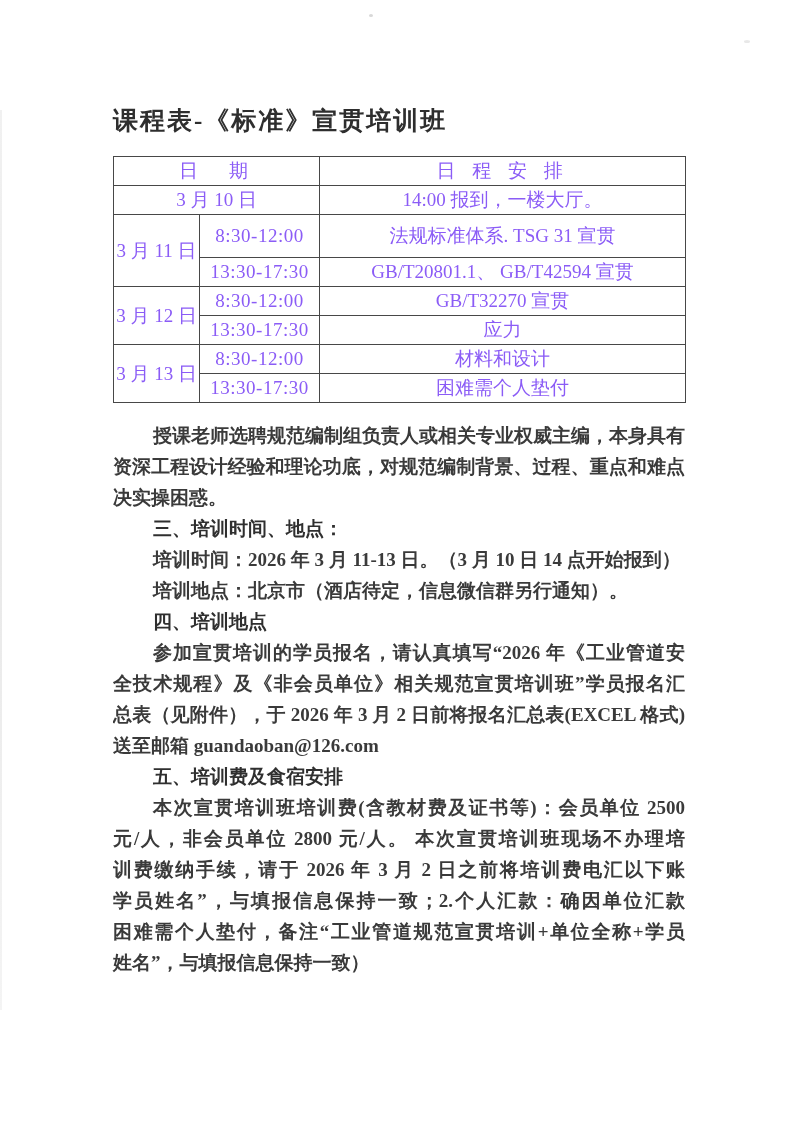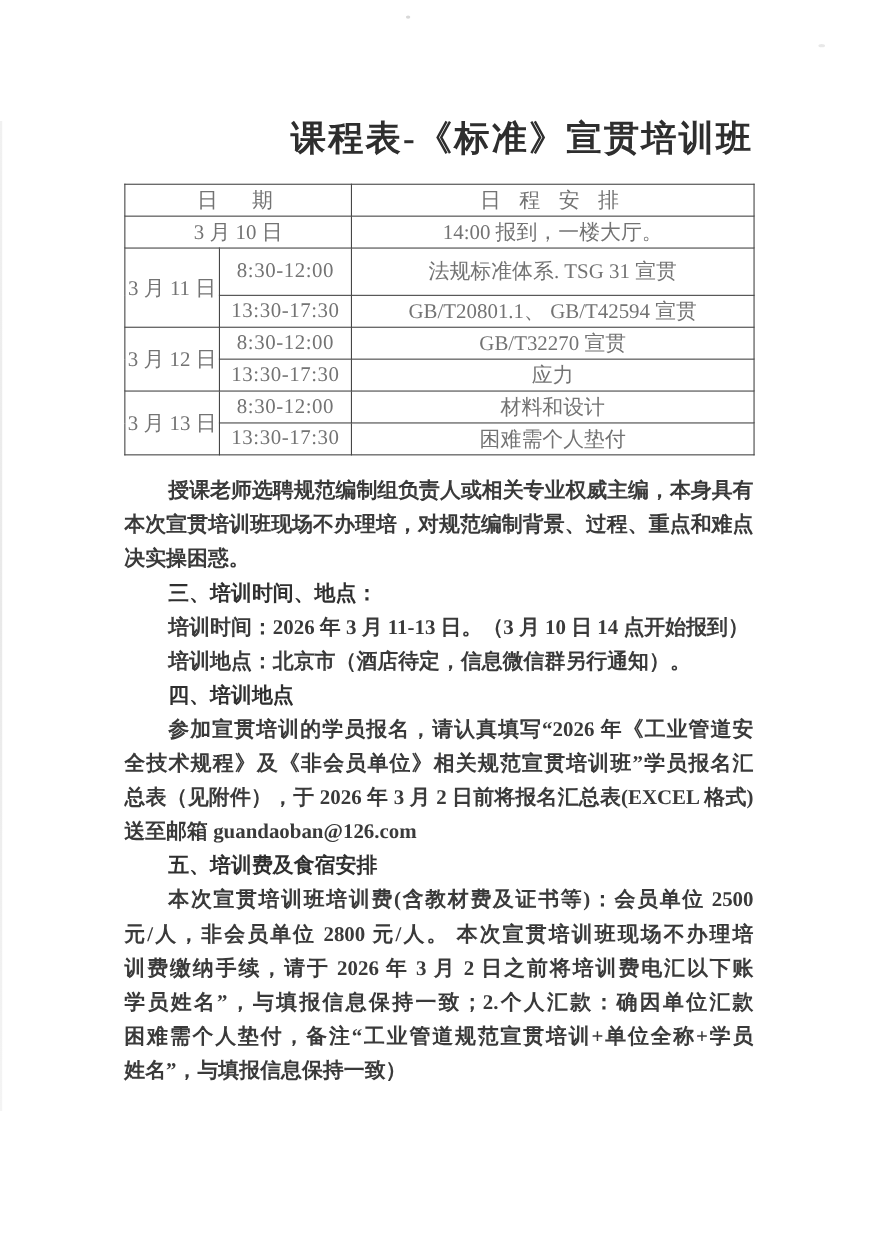--- a/index.html
+++ b/index.html
@@ -26,35 +26,35 @@
   .speck-2 { left: 744px; top: 40px;  width: 6px; height: 3px; opacity: .6; }
 
   .content {
     position: absolute;
     left: 113px;
     top: 104px;
     width: 572px;
   }
 
   .doc-title {
-    font-size: 32px;
+    font-size: 25px;
     font-weight: bold;
     letter-spacing: 2px;
-    text-align: right;
+    text-align: left;
     color: #2e2e2e;
     margin-bottom: 19px;
     font-family: Liberation Serif, serif;
   }
 
   table.schedule {
     width: 572px;
     border-collapse: collapse;
     table-layout: fixed;
     font-size: 19px;
-    color: #737373;
+    color: #8b5cf6;
   }
   table.schedule td {
     border: 1.5px solid #474747;
     text-align: center;
     vertical-align: middle;
     padding: 1px 2px;
     overflow: hidden;
     white-space: nowrap;
   }
   .col-date   { width: 86px; }
@@ -140,21 +140,21 @@
         <tr class="row-std">
           <td class="cell-time">13:30-17:30</td>
           <td>困难需个人垫付</td>
         </tr>
       </tbody>
     </table>
 
     <div class="body-text">
 
       <div class="tline just indent">授课老师选聘规范编制组负责人或相关专业权威主编，本身具有</div>
-      <div class="tline just">本次宣贯培训班现场不办理培，对规范编制背景、过程、重点和难点</div>
+      <div class="tline just">资深工程设计经验和理论功底，对规范编制背景、过程、重点和难点</div>
       <div class="tline">决实操困惑。</div>
 
       <div class="tline heading indent">三、培训时间、地点：</div>
       <div class="tline indent">培训时间：2026 年 3 月 11-13 日。（3 月 10 日 14 点开始报到）</div>
       <div class="tline indent">培训地点：北京市（酒店待定，信息微信群另行通知）。</div>
 
       <div class="tline heading indent">四、培训地点</div>
       <div class="tline just indent">参加宣贯培训的学员报名，请认真填写“2026 年《工业管道安</div>
       <div class="tline just">全技术规程》及《非会员单位》相关规范宣贯培训班”学员报名汇</div>
       <div class="tline just">总表（见附件），于 2026 年 3 月 2 日前将报名汇总表(EXCEL 格式)发</div>

